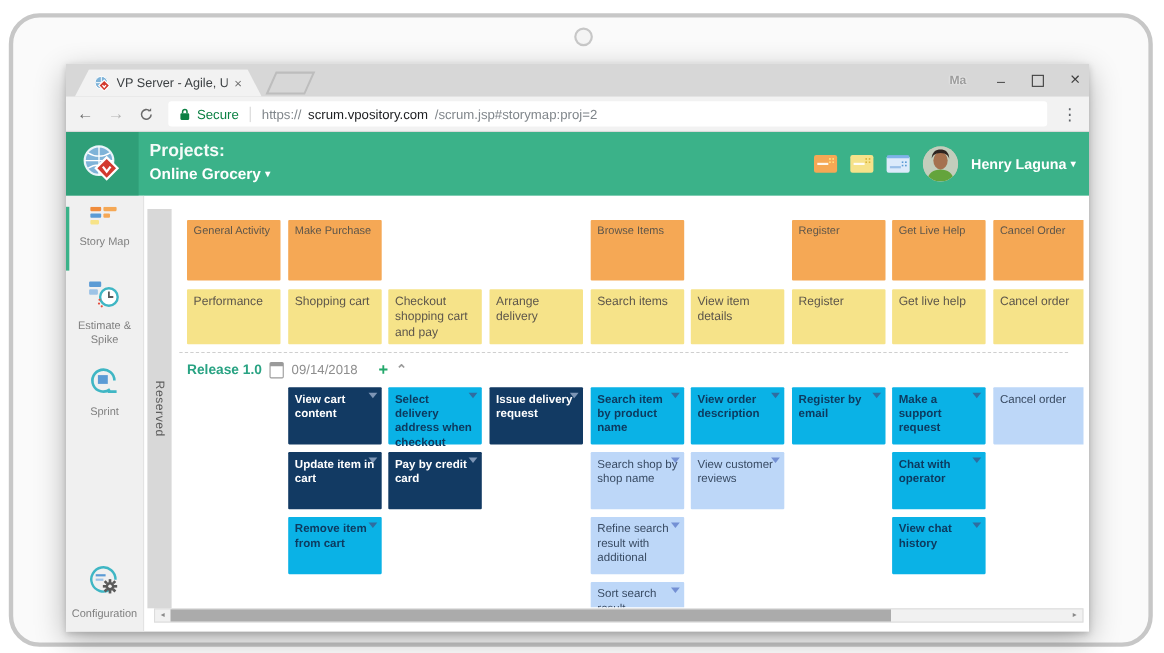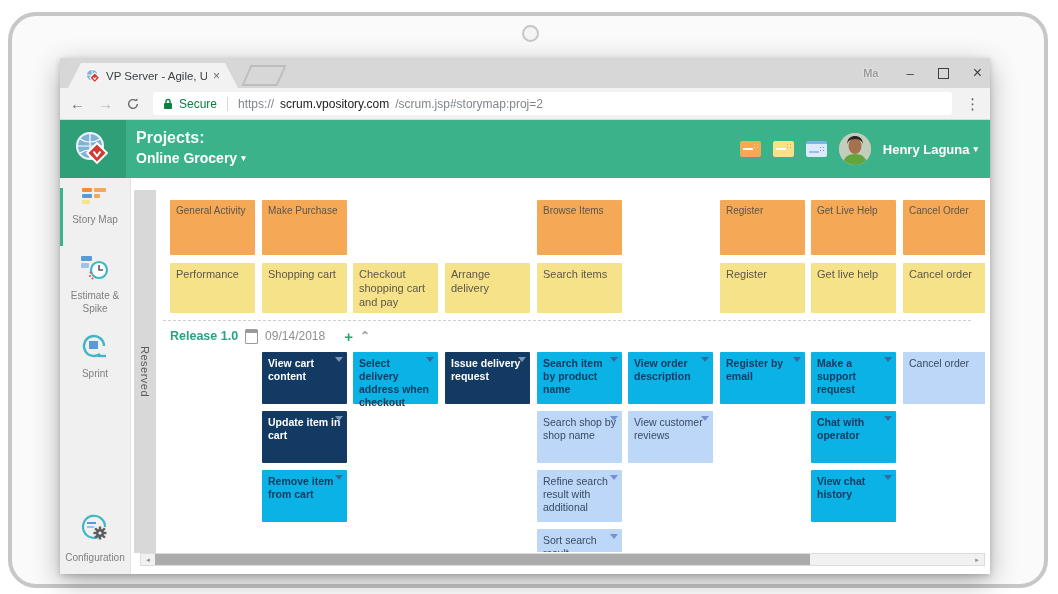--- a/index.html
+++ b/index.html
@@ -255,39 +255,41 @@
           <div class="stories">
             <div class="card story navy"><span>View cart content</span><span class="chev"></span></div>
             <div class="card story navy"><span>Update item in cart</span><span class="chev"></span></div>
             <div class="card story cyan"><span>Remove item from cart</span><span class="chev"></span></div>
           </div>
         </div>
         <div class="smcol" style="left: 196px;">
           <div class="card task"><span>Checkout shopping cart and pay</span></div>
           <div class="stories">
             <div class="card story cyan"><span>Select delivery address when checkout</span><span class="chev"></span></div>
+            <div class="card story navy"><span>Pay by credit card</span><span class="chev"></span></div>
           </div>
         </div>
         <div class="smcol" style="left: 288px;">
           <div class="card task"><span>Arrange delivery</span></div>
           <div class="stories">
             <div class="card story navy"><span>Issue delivery request</span><span class="chev"></span></div>
           </div>
         </div>
         <div class="smcol" style="left: 380px;">
           <div class="card act"><span>Browse Items</span></div>
           <div class="card task"><span>Search items</span></div>
           <div class="stories">
             <div class="card story cyan"><span>Search item by product name</span><span class="chev"></span></div>
             <div class="card story lblue"><span>Search shop by shop name</span><span class="chev"></span></div>
             <div class="card story lblue"><span>Refine search result with additional</span><span class="chev"></span></div>
             <div class="card story lblue"><span>Sort search result</span><span class="chev"></span></div>
           </div>
         </div>
         <div class="smcol" style="left: 471px;">
+          <div class="card task"><span>View item details</span></div>
           <div class="stories">
             <div class="card story cyan"><span>View order description</span><span class="chev"></span></div>
             <div class="card story lblue"><span>View customer reviews</span><span class="chev"></span></div>
           </div>
         </div>
         <div class="smcol" style="left: 563px;">
           <div class="card act"><span>Register</span></div>
           <div class="card task"><span>Register</span></div>
           <div class="stories">
             <div class="card story cyan"><span>Register by email</span><span class="chev"></span></div>

